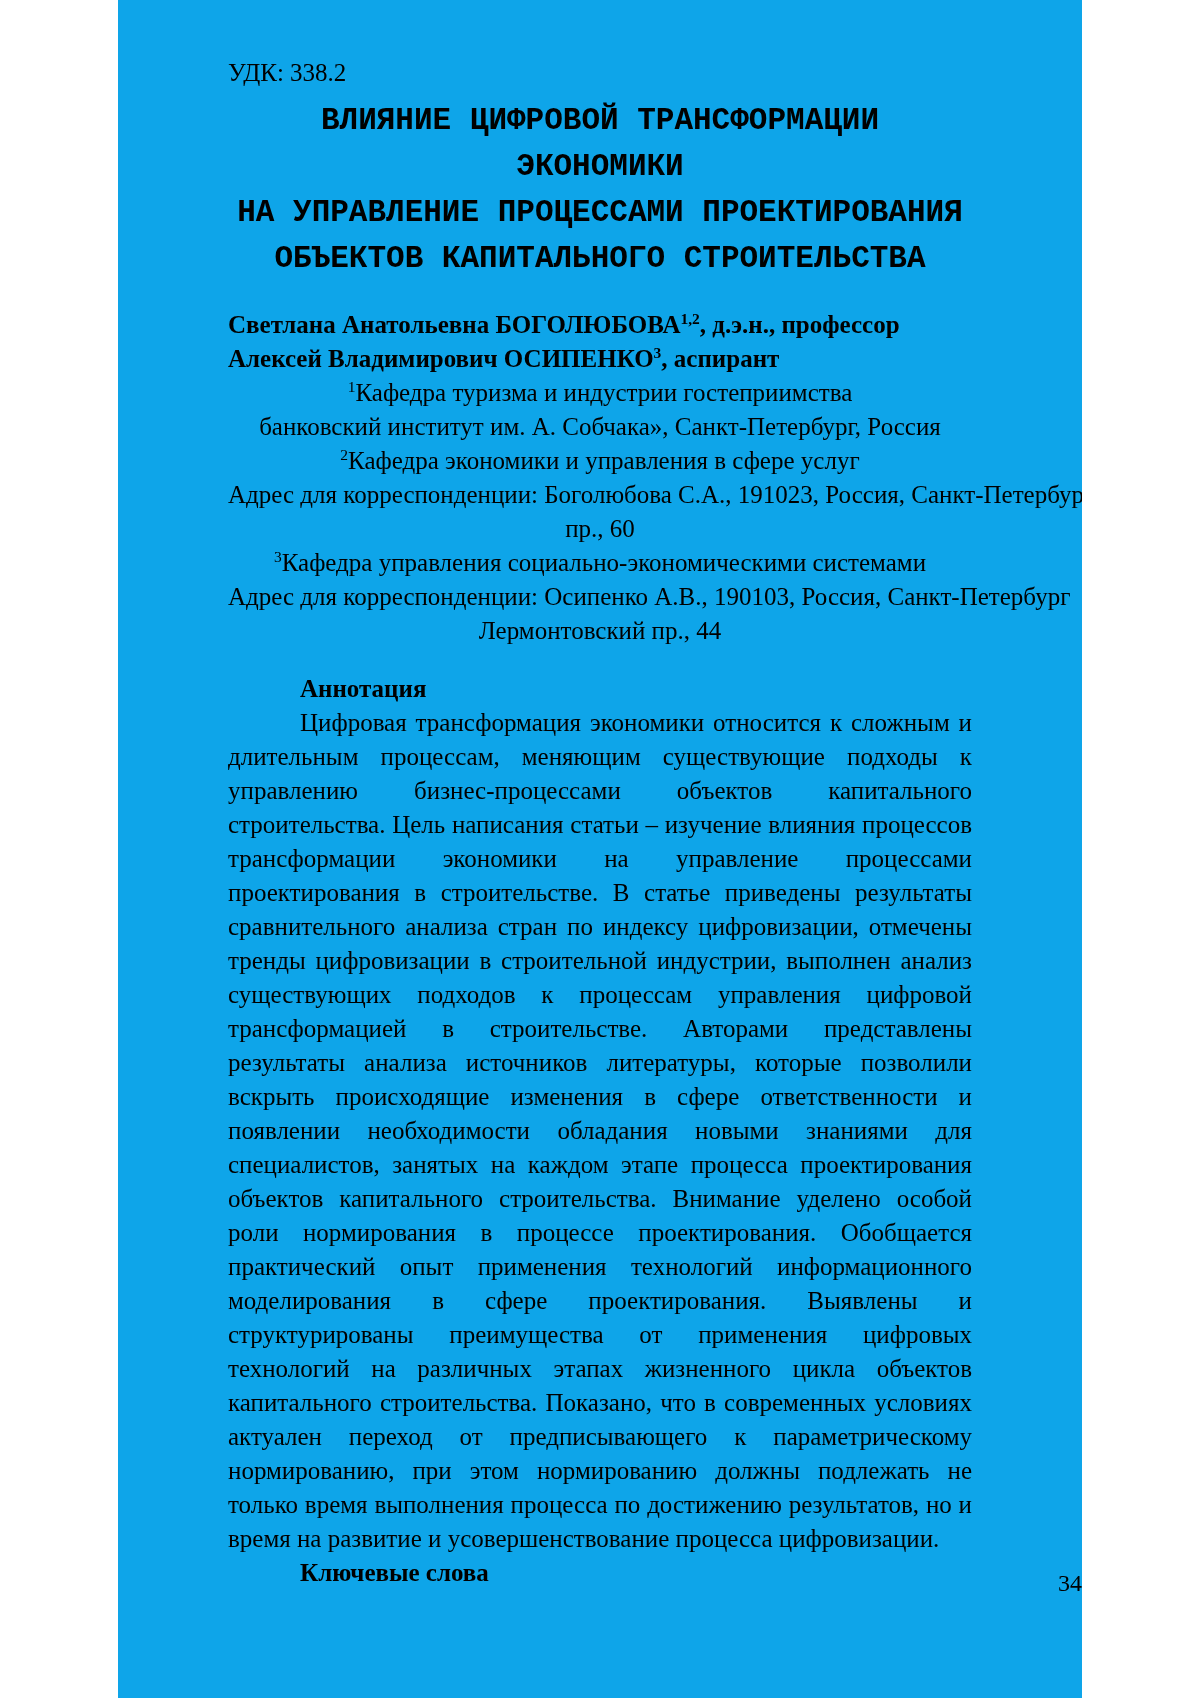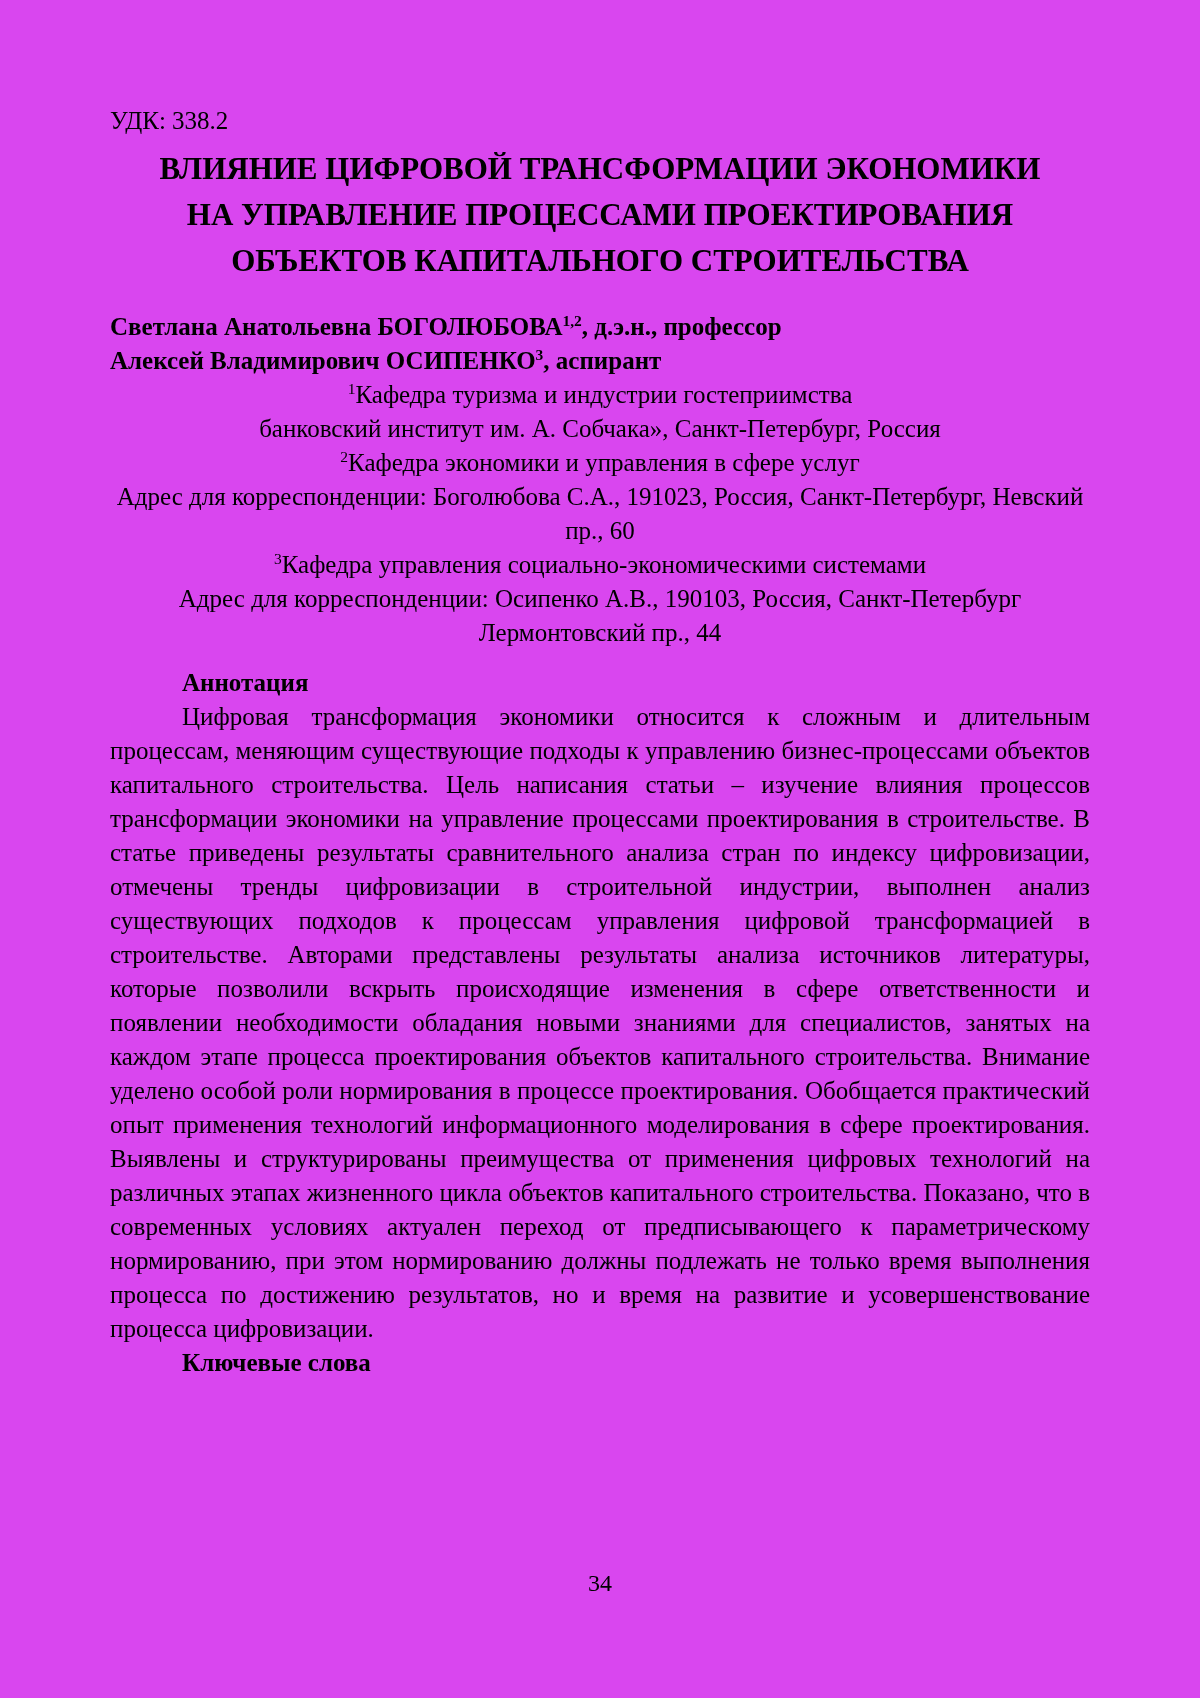--- a/index.html
+++ b/index.html
@@ -1,40 +1,40 @@
 <!DOCTYPE html>
 <html lang="ru"><head>
 <meta charset="utf-8">
 <style>
   * { margin: 0; padding: 0; box-sizing: border-box; }
   html, body { background: #ffffff; }
   .page {
     position: relative;
-    width: 1200px;
+    width: 964px;
     height: 1698px;
     margin: 0 auto;
-    background: #d946ef;
+    background: #0ea5e9;
     color: #000000;
     font-family: "Liberation Serif", "DejaVu Serif", serif;
     font-size: 25px;
-    padding: 104px 110px 0 110px;
+    padding: 56px 110px 0 110px;
     overflow: hidden;
   }
   .udk {
     line-height: 34px;
     text-align: left;
   }
   .title {
     margin-top: 8px;
     font-size: 31px;
     font-weight: bold;
     text-align: center;
     line-height: 46px;
   }
-  .title .tline { display: block; }
+  .title .tline { display: block; font-family: Liberation Mono, monospace; }
   .authors {
     margin-top: 26px;
     text-align: left;
     font-weight: bold;
     line-height: 34px;
   }
   .affiliations {
     text-align: center;
     line-height: 34px;
     font-weight: normal;
@@ -43,32 +43,32 @@
   sup {
     font-size: 62%;
     vertical-align: super;
     line-height: 0;
   }
   .abstract-heading, .keywords-heading {
     font-weight: bold;
     text-indent: 72px;
     line-height: 34px;
   }
-  .abstract-heading { margin-top: 16px; }
+  .abstract-heading { margin-top: 24px; }
   .body-par {
     text-align: justify;
     text-indent: 72px;
     line-height: 34px;
   }
   .page-number {
     position: absolute;
     top: 1568px;
     left: 0;
     right: 0;
-    text-align: center;
+    text-align: right;
     font-size: 24px;
     line-height: 30px;
   }
 </style>
 </head>
 <body>
 
 <div class="page">
 
   <div class="udk">УДК: 338.2</div>

